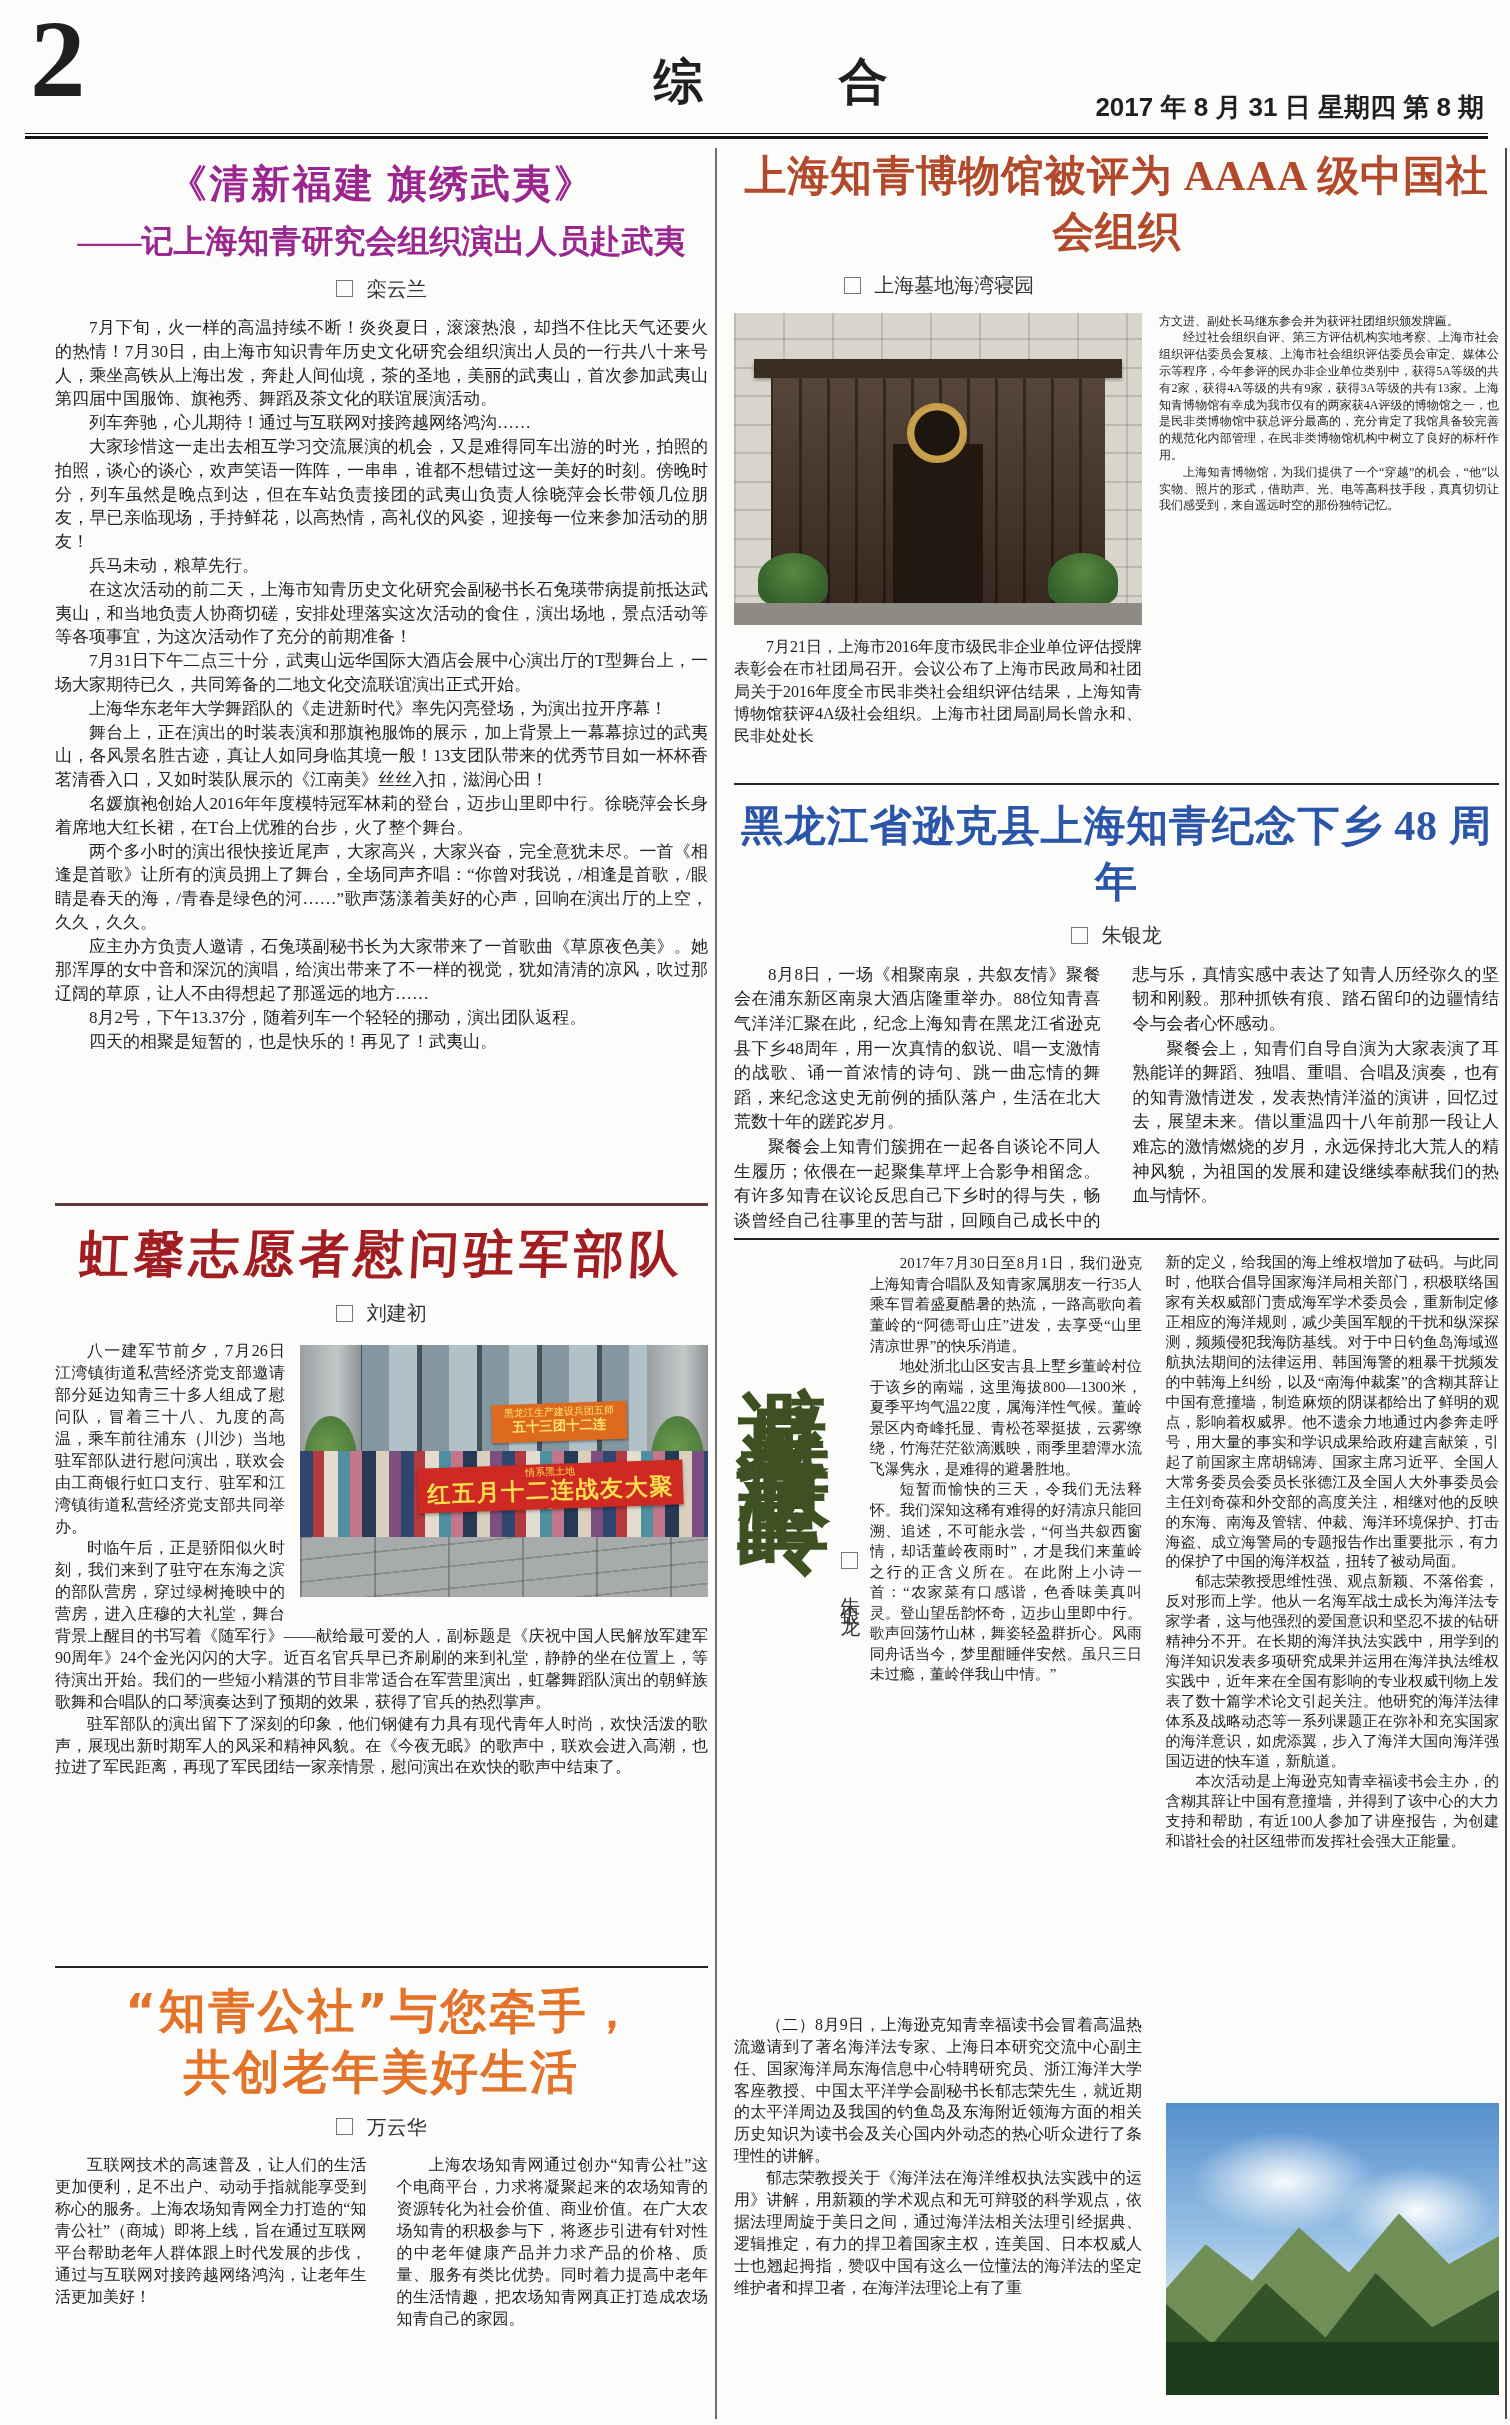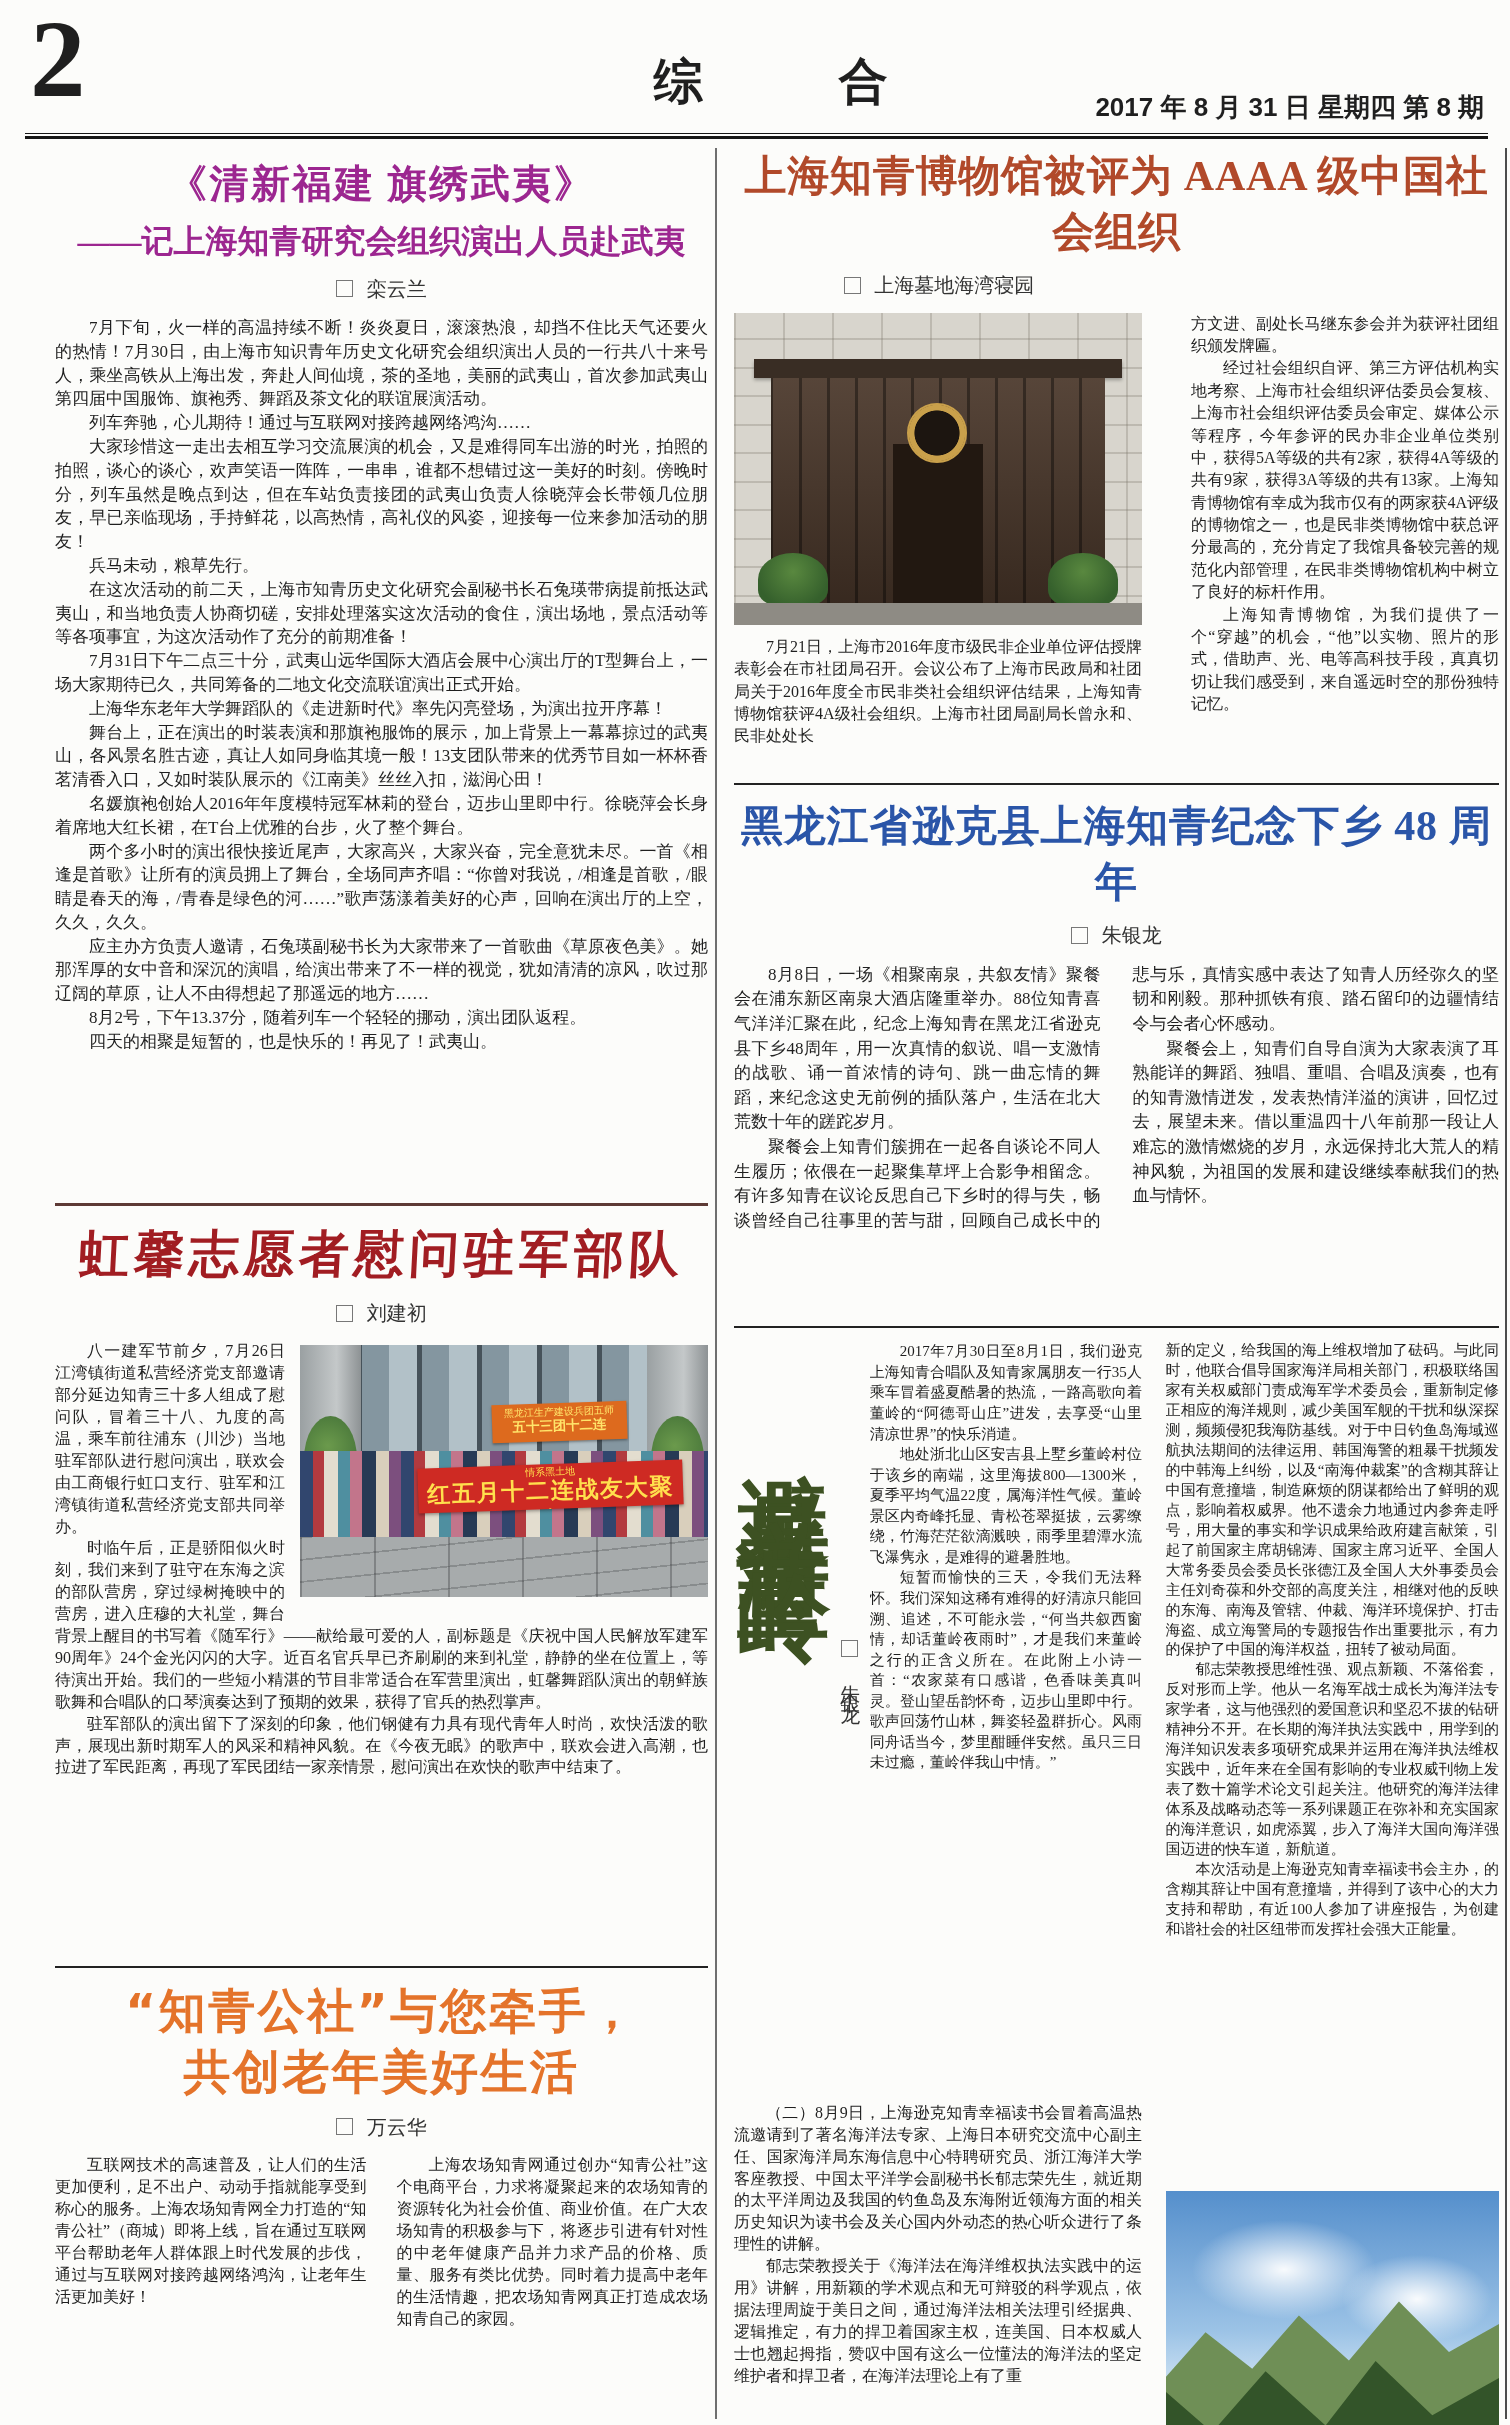--- a/index.html
+++ b/index.html
@@ -66,39 +66,39 @@
   .c-cols { column-count:2; column-gap:30px; margin-top:3.4px; }
 
   
   .art-d { height:648px; overflow:hidden; }
   .d-title { font-size:42px; color:#b1492a; font-weight:bold; text-align:center; letter-spacing:0.8px; margin:13.4px 0 1.7px; }
   .d-byline { width:410px; }
   .d-row { display:flex; gap:17px; }
   .d-left { width:408px; flex:none; }
   .d-left p.body { margin-top:11.8px; font-size:16px; line-height:1.38; }
   .d-right { flex:1; }
-  .d-right p.body { font-size:16px; line-height:1.40;margin-left:32px; }
+  .d-right p.body { font-size:12px; line-height:1.40; }
   .photo-mus { width:408px; height:312px; position:relative; overflow:hidden; }
   .pm-wall { position:absolute; inset:0; background:#d8d5cd;
     background-image:repeating-linear-gradient(0deg,rgba(118,112,100,.28) 0 1.7px,transparent 1.7px 28.5px),
                      repeating-linear-gradient(90deg,rgba(118,112,100,.28) 0 1.7px,transparent 1.7px 49px); }
   .pm-roof { position:absolute; top:15%; left:5%; right:5%; height:6%; background:#392d24; box-shadow:0 2.5px 3.4px rgba(0,0,0,.3); }
   .pm-wood { position:absolute; top:21%; left:9%; right:9%; bottom:7%; background:#4a372a;
     background-image:repeating-linear-gradient(90deg,rgba(0,0,0,.38) 0 2.5px,transparent 2.5px 28px),
                      linear-gradient(rgba(255,255,255,.07),rgba(0,0,0,.25)); }
   .pm-door { position:absolute; top:42%; left:39%; right:39%; bottom:7%; background:#221811; }
   .pm-emblem { position:absolute; top:29%; left:42.5%; width:60px; height:60px; border-radius:50%;
     background:radial-gradient(circle,#1c1510 0 56%,#c9a04b 58% 70%,#6d5026 72%); border:2.5px solid #c9a04b; }
   .pm-plant-l,.pm-plant-r { position:absolute; bottom:6%; width:17%; height:17%; border-radius:50% 50% 30% 30%;
     background:radial-gradient(circle at 50% 35%,#59883f,#35602c 75%); }
   .pm-plant-l{left:6%;} .pm-plant-r{right:6%;}
   .pm-base { position:absolute; bottom:0; left:0; right:0; height:7%; background:#8e8b84; }
 
   
-  .art-e { height:541px; overflow:hidden; }
+  .art-e { height:453px; overflow:hidden; }
   .e-title { font-size:42px; color:#2a55a8; font-weight:bold; text-align:center; margin:13.4px 0 0; letter-spacing:0.8px; }
   .e-cols { column-count:2; column-gap:32px; }
   .e-cols p.body { font-size:17px; line-height:1.45; }
 
   
   .art-f { height:1155px; overflow:hidden; padding-top:13.4px; }
   .f-row { display:flex; gap:23.5px; height:100%; }
   .f-left { width:408px; flex:none; display:flex; flex-direction:column; }
   .f-top { display:flex; gap:5px; height:752px; overflow:hidden; }
   .f-vtitle { writing-mode:vertical-rl; font-size:94px; font-weight:bold; color:#3d5122;

